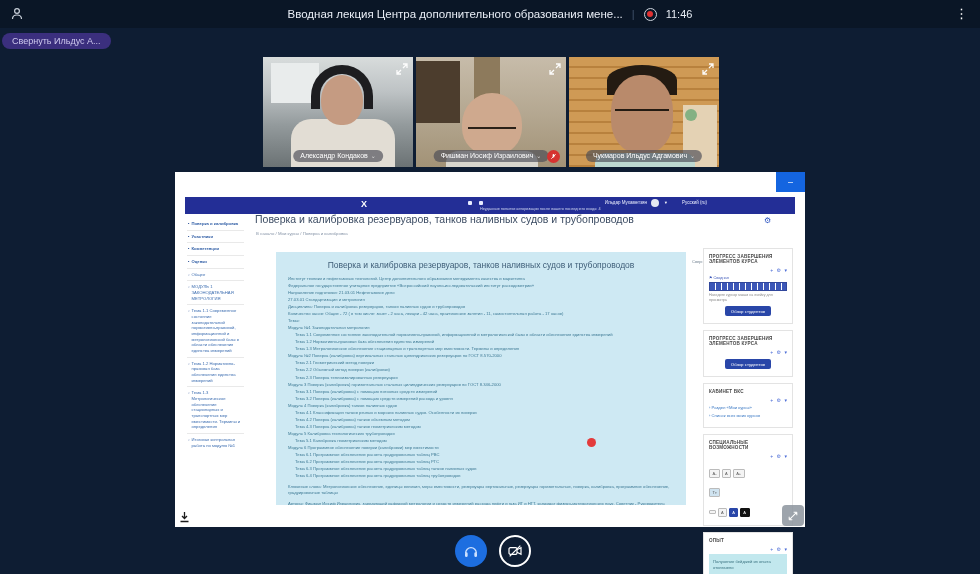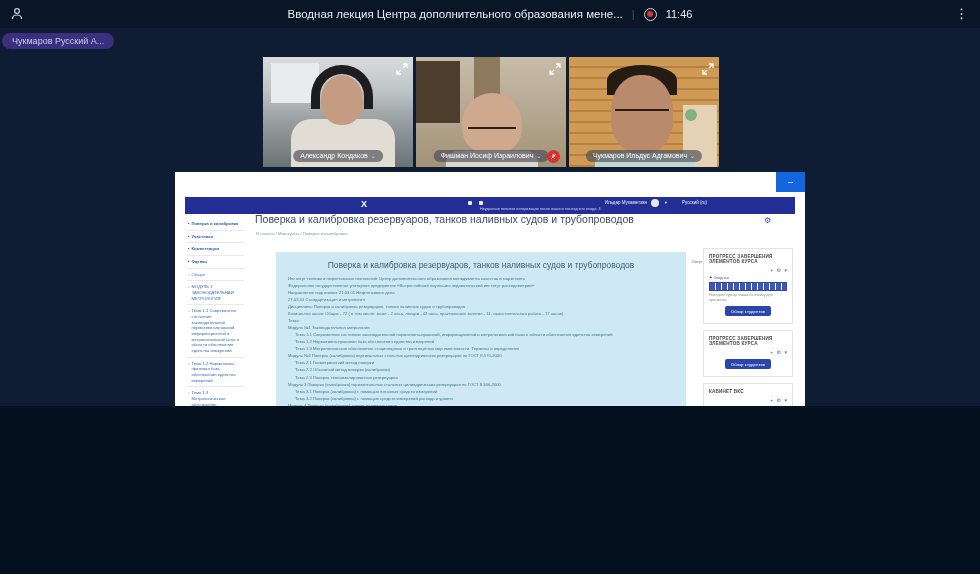--- a/index.html
+++ b/index.html
@@ -1,17 +1,17 @@
 <!DOCTYPE html>
 <html><head>
 <meta charset="utf-8">
 <style>
   * { margin:0; padding:0; box-sizing:border-box; }
   html,body { background:#06111f; }
-  .stage{ position:relative; width:980px; height:406px; background:#0e1d33; overflow:hidden;
+  .stage{ position:relative; width:980px; height:574px; background:#0e1d33; overflow:hidden;
           font-family:"Liberation Sans", sans-serif; }
 
   
   .topbar{ position:absolute; left:0; top:0; width:100%; height:28px; background:#0a1626;
            display:flex; align-items:center; justify-content:center; gap:9px; color:#e9eef6; }
   .topbar .title{ font-size:11.5px; }
   .topbar .sep{ color:#41536b; font-size:11px; }
   .rec{ width:13px; height:13px; border:1.5px solid #ccd3dc; border-radius:50%; position:relative; }
   .rec::after{ content:""; position:absolute; left:2px; top:2px; width:6px; height:6px;
                border-radius:50%; background:#e03131; }
@@ -143,21 +143,21 @@
     <span class="time">11:46</span>
   </div>
   <span class="person-ic">
     <svg width="14" height="14" viewBox="0 0 14 14" fill="none" stroke="#c9d0da" stroke-width="1.2">
       <circle cx="7" cy="4" r="2.4"></circle>
         <path d="M2.5 12c0-2.5 2-4 4.5-4s4.5 1.5 4.5 4"></path>
     </svg>
   </span>
   <span class="menu-dots">⋮</span>
 
-  <div class="speaker-pill">Чукмаров Русский А...</div>
+  <div class="speaker-pill">Свернуть Ильдус А...</div>
 
   <div class="tile" style="left:263px">
     <div class="scene s1">
       <div class="win"></div>
       <div class="body"></div>
       <div class="head"></div>
       <div class="phones"></div>
     </div>
     <span class="expand">
       <svg viewBox="0 0 12 12" width="12" height="12" fill="none" stroke="#fff" stroke-width="1.3">

